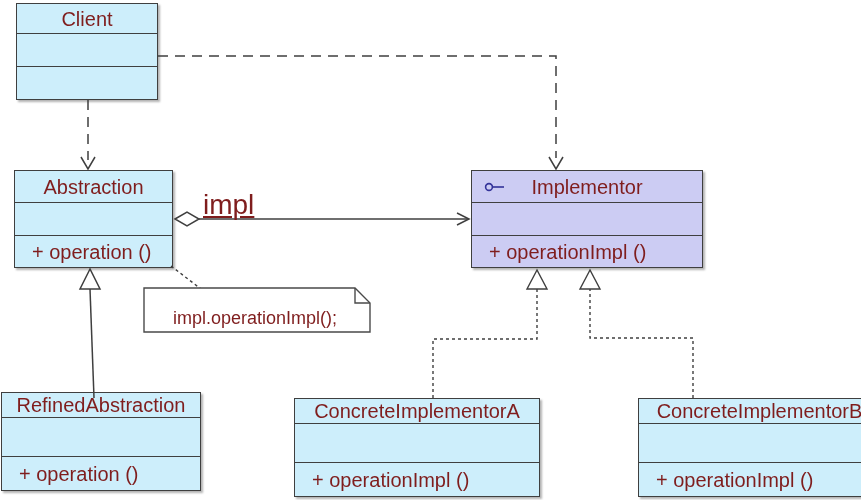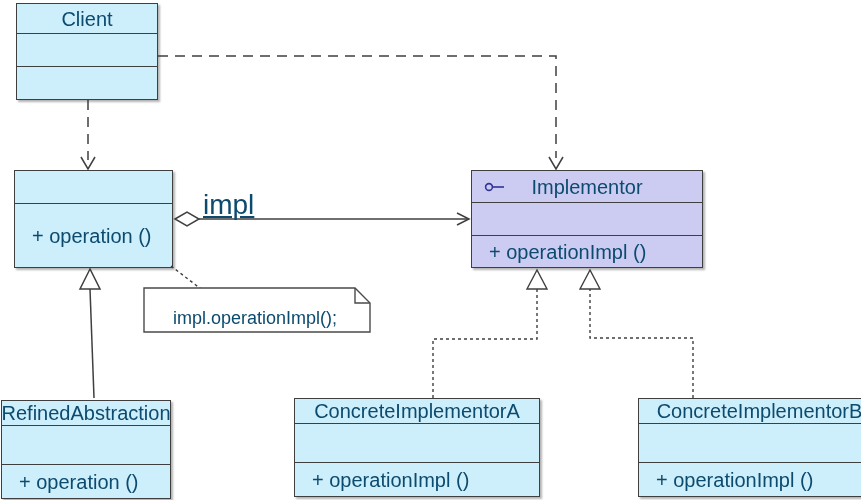--- a/index.html
+++ b/index.html
@@ -1,18 +1,18 @@
 <!DOCTYPE html>
 <html><head>
 <meta charset="utf-8">
 <style>
   html,body{margin:0;padding:0;background:#ffffff;}
   .canvas{
     position:relative;width:861px;height:500px;background:#ffffff;overflow:hidden;
-    font-family:"Liberation Sans",sans-serif;color:#0c4a6e;
+    font-family:"Liberation Sans",sans-serif;color:#7f1d1d;
   }
   .connectors{position:absolute;left:0;top:0;pointer-events:none;z-index:2;}
   .class-box{
     position:absolute;box-sizing:border-box;z-index:1;
     background:#cdeefb;border:1.5px solid #3f3f3f;
     box-shadow:2px 2px 2px rgba(0,0,0,0.30);
     display:flex;flex-direction:column;
   }
   .class-box.lavender{background:#ccccf3;}
   .c-title{
@@ -37,41 +37,42 @@
 
 <div class="canvas">
 
   <div class="class-box" style="left:16px;top:3px;width:142px;height:97px">
     <div class="c-title" style="height:30px">Client</div>
     <div class="c-attrs" style="height:33px"></div>
     <div class="c-ops"></div>
   </div>
 
   <div class="class-box" style="left:14px;top:170px;width:159px;height:98px">
+    <div class="c-title" style="height:32px">Abstraction</div>
     <div class="c-attrs" style="height:33px"></div>
     <div class="c-ops">
       <span>+ operation ()</span>
     </div>
   </div>
 
   <div class="class-box lavender" style="left:471px;top:170px;width:232px;height:98px">
     <div class="c-title" style="height:32px">
       <svg class="iface-icon" viewBox="0 0 22 12">
         <circle cx="5" cy="6" r="3.4" fill="none" stroke="#333399" stroke-width="1.6"></circle>
         <line x1="8.6" y1="6" x2="20" y2="6" stroke="#333399" stroke-width="1.6"></line>
       </svg>
       <span>Implementor</span>
     </div>
     <div class="c-attrs" style="height:33px"></div>
     <div class="c-ops">
       <span>+ operationImpl ()</span>
     </div>
   </div>
 
-  <div class="class-box" style="left:1px;top:400px;width:170px;height:99px">
+  <div class="class-box" style="left:1px;top:392px;width:200px;height:99px">
     <div class="c-title" style="height:25px">RefinedAbstraction</div>
     <div class="c-attrs" style="height:39px"></div>
     <div class="c-ops">
       <span>+ operation ()</span>
     </div>
   </div>
 
   <div class="class-box" style="left:294px;top:398px;width:246px;height:99px">
     <div class="c-title" style="height:25px">ConcreteImplementorA</div>
     <div class="c-attrs" style="height:39px"></div>

